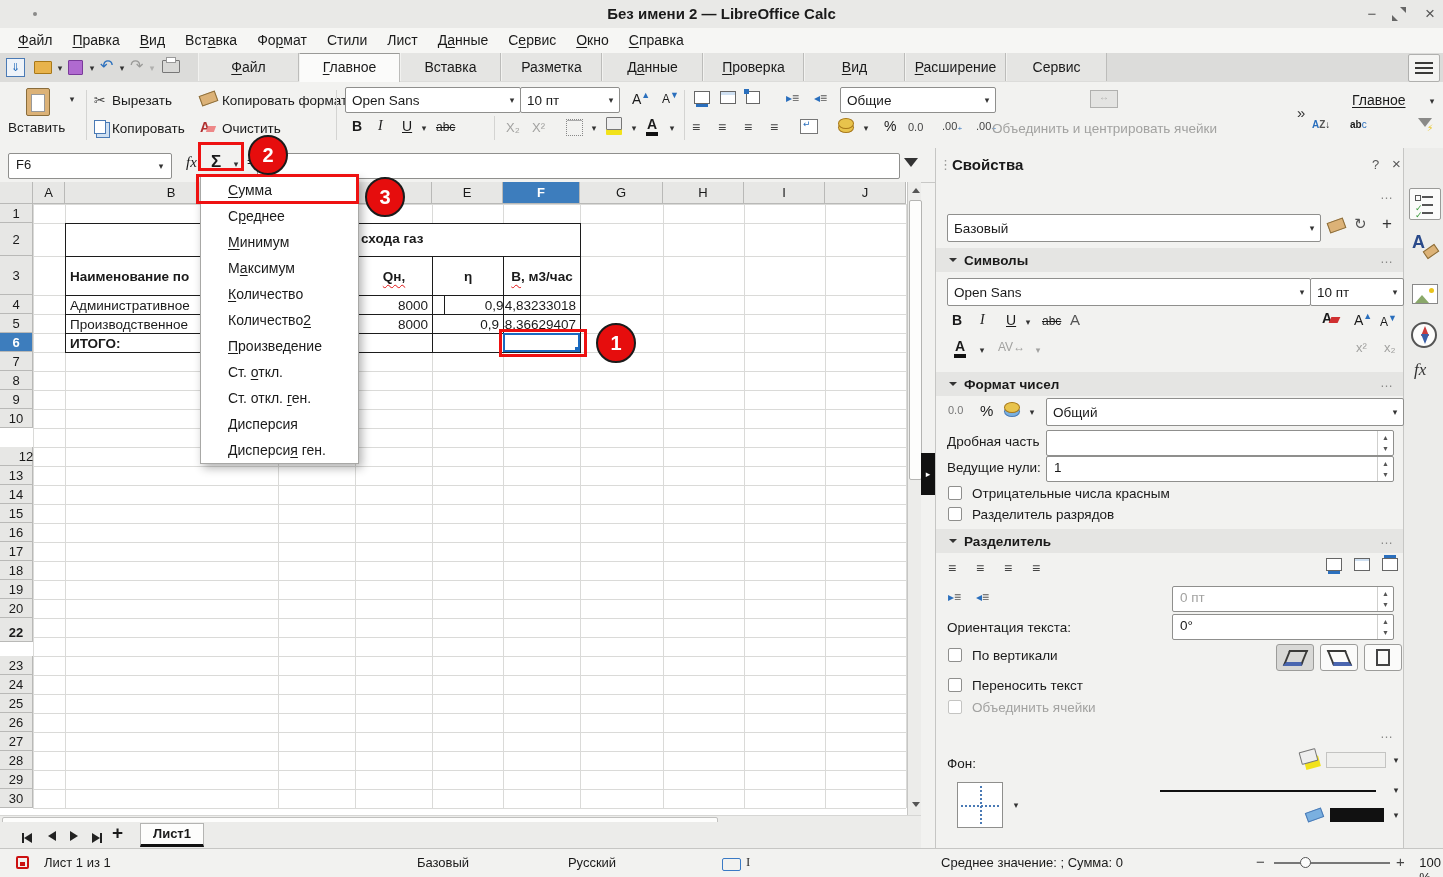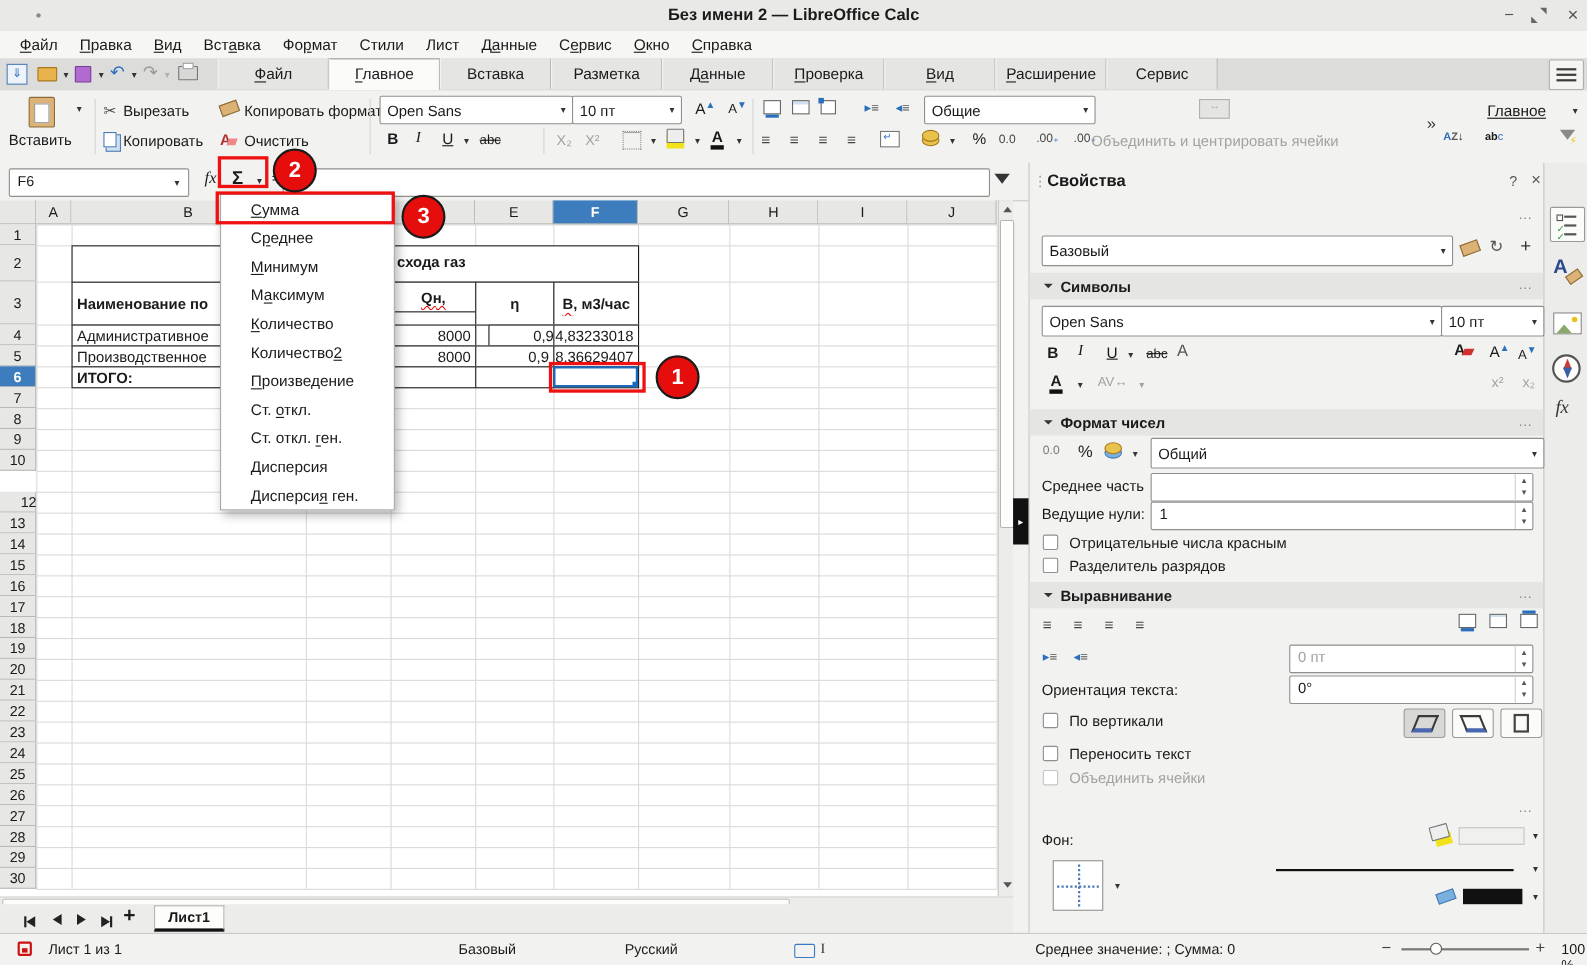--- a/index.html
+++ b/index.html
@@ -218,21 +218,21 @@
       <div class="rh" style="top: 265px; height: 19px; padding-left: 20px;">12</div>
       <div class="rh" style="top: 284px; height: 19px;">13</div>
       <div class="rh" style="top: 303px; height: 19px;">14</div>
       <div class="rh" style="top: 322px; height: 19px;">15</div>
       <div class="rh" style="top: 341px; height: 19px;">16</div>
       <div class="rh" style="top: 360px; height: 19px;">17</div>
       <div class="rh" style="top: 379px; height: 19px;">18</div>
       <div class="rh" style="top: 398px; height: 19px;">19</div>
       <div class="rh" style="top: 417px; height: 19px;">20</div>
       <div class="rh" style="top: 436px; height: 19px;">21</div>
-      <div class="rh" style="top: 455px; height: 19px;">22</div>
+      <div class="rh" style="top: 441px; height: 19px; font-weight: bold;">22</div>
       <div class="rh" style="top: 474px; height: 19px;">23</div>
       <div class="rh" style="top: 493px; height: 19px;">24</div>
       <div class="rh" style="top: 512px; height: 19px;">25</div>
       <div class="rh" style="top: 531px; height: 19px;">26</div>
       <div class="rh" style="top: 550px; height: 19px;">27</div>
       <div class="rh" style="top: 569px; height: 19px;">28</div>
       <div class="rh" style="top: 588px; height: 19px;">29</div>
       <div class="rh" style="top: 607px; height: 19px;">30</div>
       <div class="gv" style="left: 33px; top: 22px; height: 604px;"></div>
       <div class="gv" style="left: 65px; top: 22px; height: 604px;"></div>
@@ -276,21 +276,21 @@
       <div class="gh" style="top: 588px; left: 33px; width: 873px;"></div>
       <div class="gh" style="top: 607px; left: 33px; width: 873px;"></div>
       <div class="gh" style="top: 626px; left: 33px; width: 873px;"></div>
       <div class="tc l" style="left: 65px; top: 74px; width: 214px; height: 40px;">
         <b>Наименование по</b>
       </div>
       <div class="tc" style="left: 65px; top: 41px; width: 516px; height: 34px;">
         <span style="position:absolute;left:295px;top:7px;font-weight:bold">схода газ</span>
       </div>
       <div class="tc " style="left: 278px; top: 74px; width: 78px; height: 40px;"></div>
-      <div class="tc c" style="left: 355px; top: 74px; width: 78px; height: 28px;">
+      <div class="tc c" style="left: 355px; top: 74px; width: 78px; height: 40px;">
         <b class="sp">Qн,</b>
       </div>
       <div class="tc c" style="left: 432px; top: 74px; width: 72px; height: 40px;">
         <b>η</b>
       </div>
       <div class="tc c" style="left: 503px; top: 74px; width: 78px; height: 40px;">
         <b><span class="sp">В</span>, м3/час</b>
       </div>
       <div class="tc l" style="left: 65px; top: 113px; width: 214px; height: 20px;">Административное</div>
       <div class="tc " style="left: 278px; top: 113px; width: 78px; height: 20px;"></div>
@@ -405,21 +405,21 @@
     </div>
   <span class="more" style="left:1380px;top:375px">…</span>
   <span class="abs" style="left:948px;top:404px;font-size:11px;color:#777">0.0</span>
   <span class="abs" style="left:980px;top:402px;font-size:15px">%</span>
   <span class="abs" style="left:1004px;top:402px;width:14px;height:9px;background:#e8c34c;border:1px solid #a87818;border-radius:50%;box-shadow:0 4px 0 -1px #7ab0e0,0 4px 0 0 #4a7ab5"></span>
   <span class="abs da" style="left:1024px;top:407px">▾</span>
   <div class="combo" style="left:1046px;top:398px;width:350px;height:26px">
       <span class="tx">Общий</span>
       <span class="da">▾</span>
     </div>
-  <span class="sblabel" style="left:947px;top:434px">Среднее часть</span>
+  <span class="sblabel" style="left:947px;top:434px">Дробная часть</span>
   <div class="spin" style="left:1046px;top:430px;width:346px;height:24px">
       <span class="arr">
         <i>▲</i>
         <i>▼</i>
       </span>
     </div>
   <span class="sblabel" style="left:947px;top:460px">Ведущие нули:</span>
   <div class="spin" style="left:1046px;top:456px;width:346px;height:24px">
       <span class="val">1</span>
       <span class="arr">
@@ -427,21 +427,21 @@
         <i>▼</i>
       </span>
     </div>
   <span class="cb" style="left:948px;top:486px"></span>
   <span class="sblabel" style="left:972px;top:486px">Отрицательные числа красным</span>
   <span class="cb" style="left:948px;top:507px"></span>
   <span class="sblabel" style="left:972px;top:507px">Разделитель разрядов</span>
 
   <div class="shead" style="top:529px">
       <i class="tri"></i>
-      <span>Выравнивание</span>
+      <span>Разделитель</span>
     </div>
   <span class="more" style="left:1380px;top:532px">…</span>
   <span class="abs glyph" style="left:948px;top:560px">≡</span>
   <span class="abs glyph" style="left:976px;top:560px">≡</span>
   <span class="abs glyph" style="left:1004px;top:560px">≡</span>
   <span class="abs glyph" style="left:1032px;top:560px">≡</span>
   <span class="abs" style="left:1326px;top:558px;width:14px;height:11px;border:1px solid #666;background:#fff;box-shadow:0 5px 0 -2px #2a6fbd"></span>
   <span class="abs" style="left:1354px;top:558px;width:14px;height:11px;border:1px solid #666;background:#fff;box-shadow:inset 0 2px 0 #cfe0f2"></span>
   <span class="abs" style="left:1382px;top:558px;width:14px;height:11px;border:1px solid #666;background:#fff;box-shadow:0 -5px 0 -2px #2a6fbd"></span>
   <span class="abs" style="left:948px;top:590px;color:#2a6fbd;font-size:12px">▸<i style="color:#555;font-style:normal">≡</i></span>

